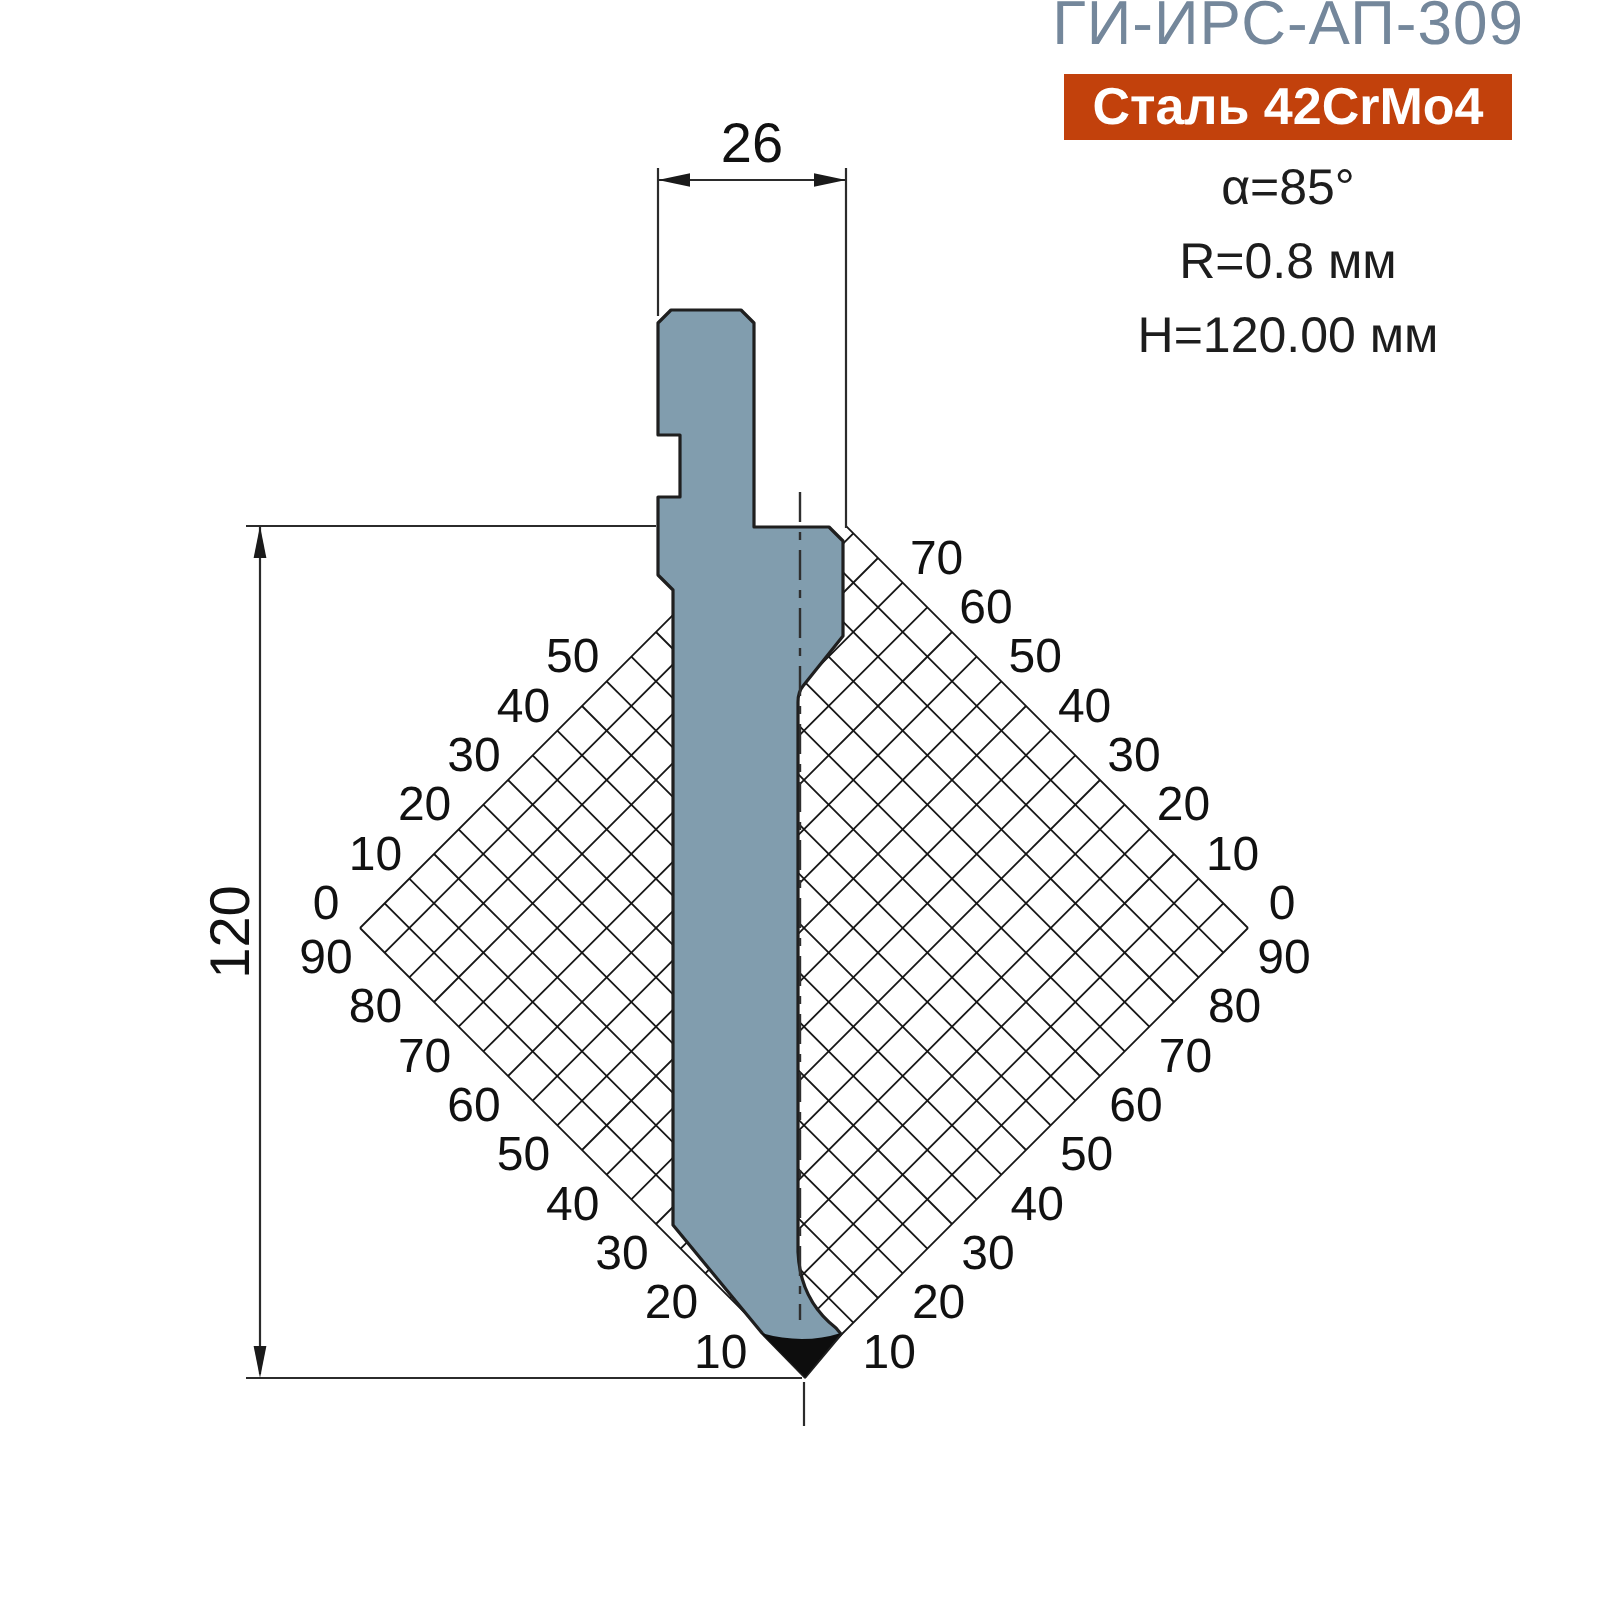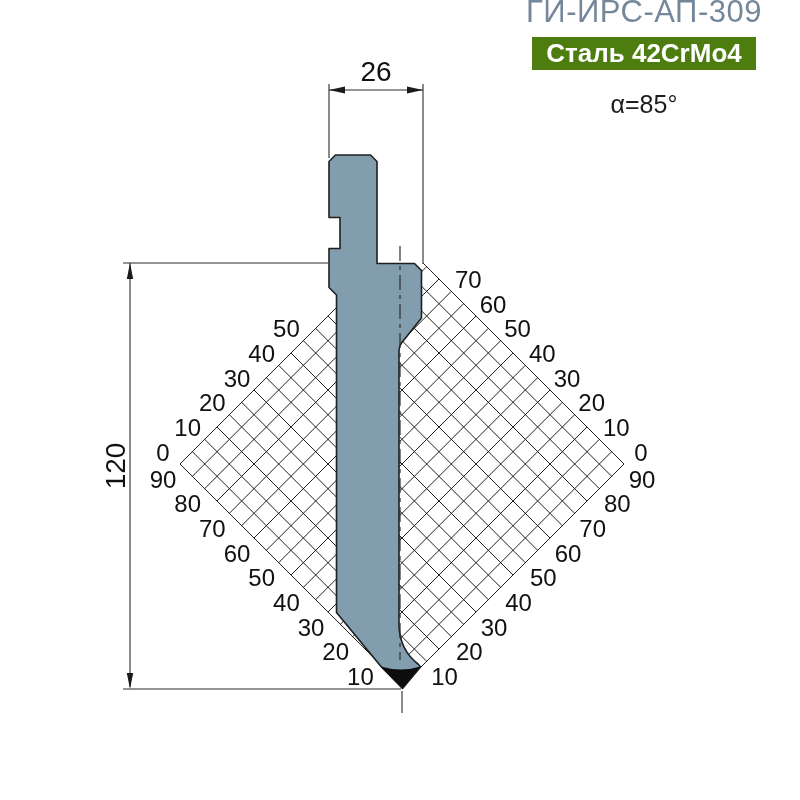--- a/index.html
+++ b/index.html
@@ -4,21 +4,21 @@
 <style>
   html,body{margin:0;padding:0;background:#ffffff;}
   body{width:800px;height:800px;position:relative;overflow:hidden;
        font-family:"Liberation Sans", sans-serif;}
   .stage{position:absolute;left:0;top:0;width:800px;height:800px;}
   svg{position:absolute;left:0;top:0;}
   .info{position:absolute;left:488px;top:-4px;width:312px;text-align:center;}
   .title{font-size:31px;line-height:32px;font-weight:400;letter-spacing:.5px;}
   .badge{display:inline-block;margin-top:9px;padding:2px 14px 3px 14px;
          font-size:26px;font-weight:700;line-height:28px;}
-  .specs{margin-top:16px;font-size:25px;line-height:37px;color:#1d1d1d;}
+  .specs{margin-top:6px;font-size:25px;line-height:37px;color:#1d1d1d;}
   .hatch-line{stroke:#161616;stroke-width:0.9;fill:none;}
   .dim{stroke:#2b2b2b;stroke-width:1.1;fill:none;}
   .arrow{fill:#1a1a1a;stroke:none;}
   .punch{stroke:#1f1f1f;stroke-width:1.6;stroke-linejoin:round;}
   .cl{stroke:#2f2f2f;stroke-width:1.2;stroke-dasharray:15 5 4 5;fill:none;}
   .gauge-num,.dim-num{font-family:"Liberation Sans",sans-serif;fill:#111111;}
   .gauge-num{font-size:24px;text-anchor:middle;dominant-baseline:central;}
   .dim-num{font-size:28px;text-anchor:middle;}
 </style>
 </head>
@@ -135,19 +135,21 @@
         <text x="518.6" y="602.4" class="gauge-num">40</text>
         <text x="494.0" y="627.0" class="gauge-num">30</text>
         <text x="469.3" y="651.7" class="gauge-num">20</text>
         <text x="444.6" y="676.4" class="gauge-num">10</text>
       </g>
   </svg>
 
   <div class="info">
     <div class="title" id="title" style="color: rgb(116, 135, 155);">ГИ-ИРС-АП-309</div>
     <div>
-      <span class="badge" id="badge" style="background: #4d7c0f; color: rgb(255, 255, 255);">Сталь 42CrMo4</span>
+      <span class="badge" id="badge" style="background: #c2410c; color: rgb(255, 255, 255);">Сталь 42CrMo4</span>
     </div>
     <div class="specs">
       <div>α=85°</div>
+      <div>R=0.8 мм</div>
+      <div>H=120.00 мм</div>
     </div>
   </div>
 </div>
 
 </body></html>

